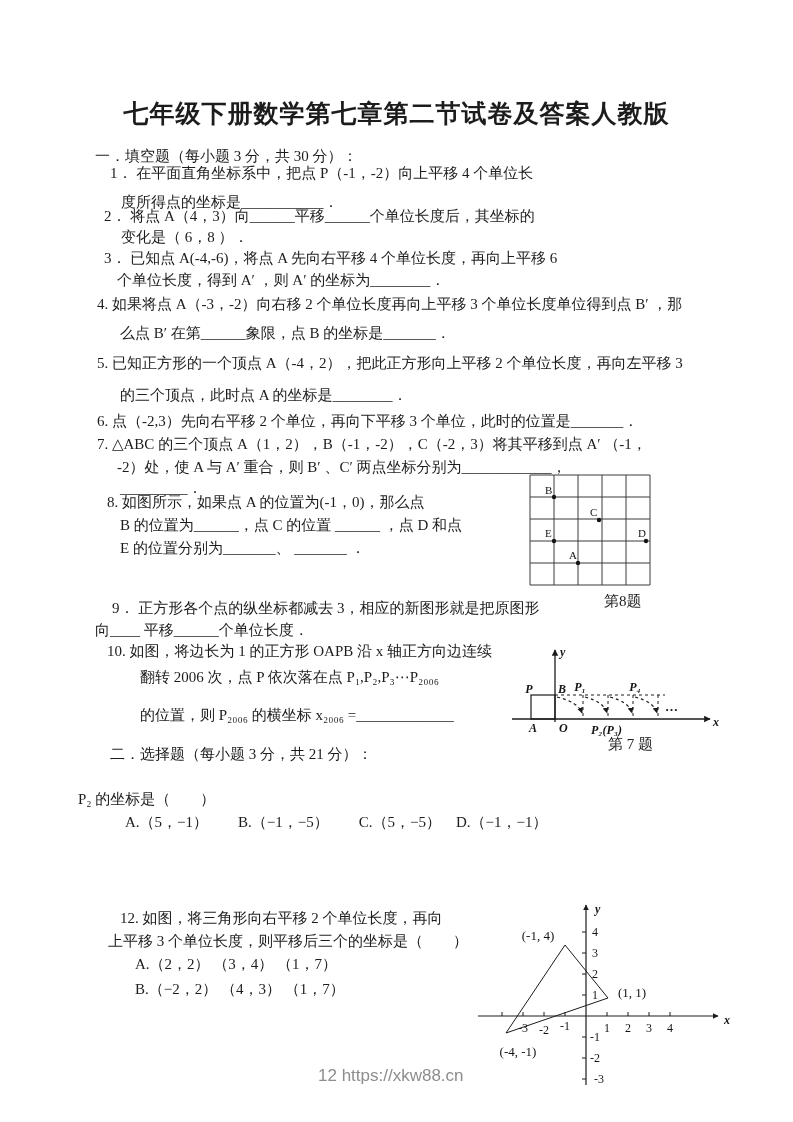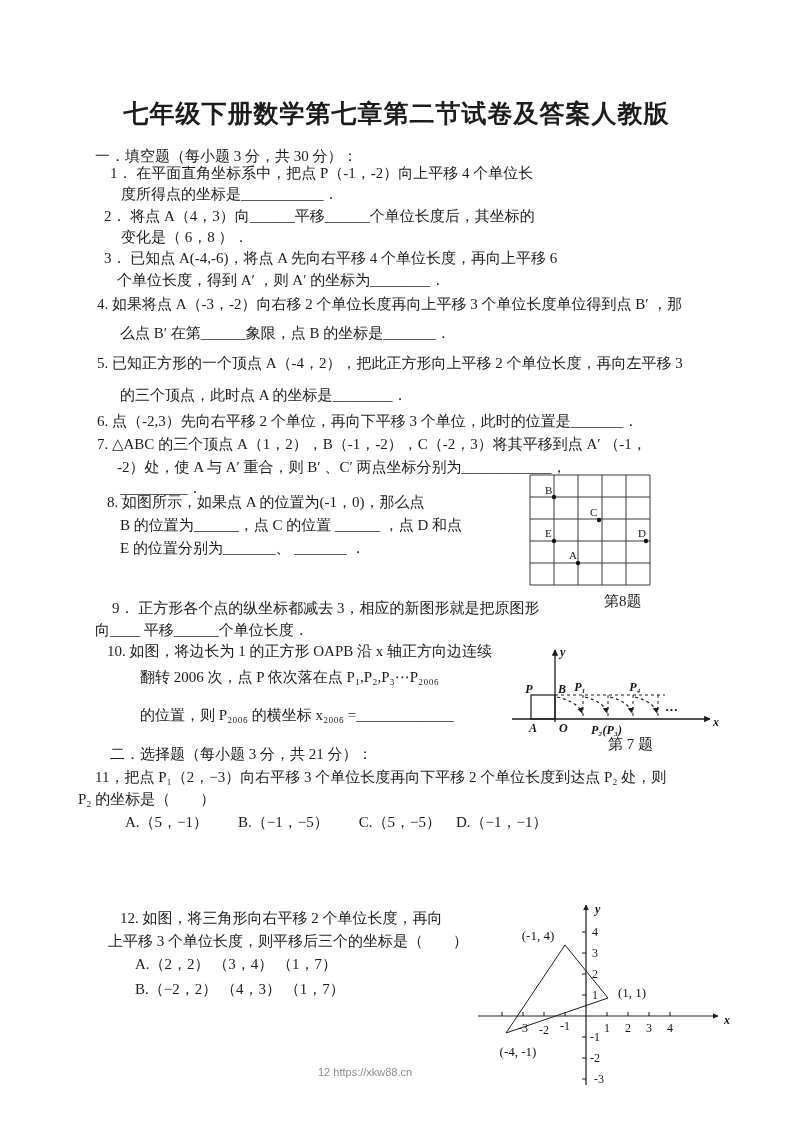--- a/index.html
+++ b/index.html
@@ -8,39 +8,39 @@
     background:#ffffff;overflow:hidden;
     font-family:"Liberation Serif","DejaVu Serif",serif;color:#1c1c1c;
   }
   .title{
     position:absolute;left:0;top:97px;width:100%;text-align:center;
     font-size:25px;font-weight:600;letter-spacing:1px;white-space:nowrap;
   }
   .line{position:absolute;font-size:15px;line-height:20px;white-space:nowrap;}
   .caption{position:absolute;font-size:15px;white-space:nowrap;margin-left:48px;}
   .footer{
-    position:absolute;left:318px;top:1066px;font-size:11px;color:#8d8d8d;
+    position:absolute;left:318px;top:1066px;font-size:17px;color:#8d8d8d;
     font-family:"Liberation Sans","DejaVu Sans",sans-serif;white-space:nowrap;
   }
   svg{position:absolute;overflow:visible;}
   svg text{font-family:"Liberation Serif","DejaVu Serif",serif;fill:#141414;}
   .mlbl{font-style:italic;font-weight:bold;font-size:12px;}
   .tick{font-size:12px;}
 </style>
 </head>
 <body>
 
 <div class="page">
 
   <div class="title">七年级下册数学第七章第二节试卷及答案人教版</div>
 
   <div class="line" style="left:95px;top:146px">一．填空题（每小题 3 分，共 30 分）：</div>
 
   <div class="line" style="left:110px;top:163px">1． 在平面直角坐标系中，把点 P（-1，-2）向上平移 4 个单位长</div>
-  <div class="line" style="left:121px;top:184px">度所得点的坐标是___________．</div>
+  <div class="line" style="left:121px;top:192px">度所得点的坐标是___________．</div>
 
   <div class="line" style="left:104px;top:206px">2． 将点 A（4，3）向______平移______个单位长度后，其坐标的</div>
   <div class="line" style="left:121px;top:227px">变化是（ 6，8 ）．</div>
 
   <div class="line" style="left:104px;top:248px">3． 已知点 A(-4,-6)，将点 A 先向右平移 4 个单位长度，再向上平移 6</div>
   <div class="line" style="left:117px;top:270px">个单位长度，得到 A′ ，则 A′ 的坐标为________．</div>
 
   <div class="line" style="left:97px;top:294px">4. 如果将点 A（-3，-2）向右移 2 个单位长度再向上平移 3 个单位长度单位得到点 B′ ，那</div>
   <div class="line" style="left:120px;top:323px">么点 B′ 在第______象限，点 B 的坐标是_______．</div>
 
@@ -59,21 +59,20 @@
 
   <div class="line" style="left:112px;top:598px">9． 正方形各个点的纵坐标都减去 3，相应的新图形就是把原图形</div>
   <div class="line" style="left:95px;top:620px">向____ 平移______个单位长度．</div>
 
   <div class="line" style="left:107px;top:641px">10. 如图，将边长为 1 的正方形 OAPB 沿 x 轴正方向边连续</div>
   <div class="line" style="left:140px;top:667px">翻转 2006 次，点 P 依次落在点 P₁,P₂,P₃⋯P₂₀₀₆</div>
   <div class="line" style="left:140px;top:705px">的位置，则 P₂₀₀₆ 的横坐标 x₂₀₀₆ =_____________</div>
 
   <div class="line" style="left:110px;top:744px">二．选择题（每小题 3 分，共 21 分）：</div>
 
-  <div class="line" style="left:95px;top:767px">11，把点 P₁（2，−3）向右平移 3 个单位长度再向下平移 2 个单位长度到达点 P₂ 处，则</div>
   <div class="line" style="left:78px;top:789px">P₂ 的坐标是（　　）</div>
   <div class="line" style="left:125px;top:812px">A.（5，−1）　　B.（−1，−5）　　C.（5，−5）　D.（−1，−1）</div>
 
   <div class="line" style="left:120px;top:908px">12. 如图，将三角形向右平移 2 个单位长度，再向</div>
   <div class="line" style="left:108px;top:931px">上平移 3 个单位长度，则平移后三个的坐标是（　　）</div>
   <div class="line" style="left:135px;top:954px">A.（2，2） （3，4） （1，7）</div>
   <div class="line" style="left:135px;top:979px">B.（−2，2） （4，3） （1，7）</div>
 
   <svg style="left:528px;top:470px" width="132" height="122" viewBox="0 0 132 122">
     <g stroke="#3a3a3a" stroke-width="1">

